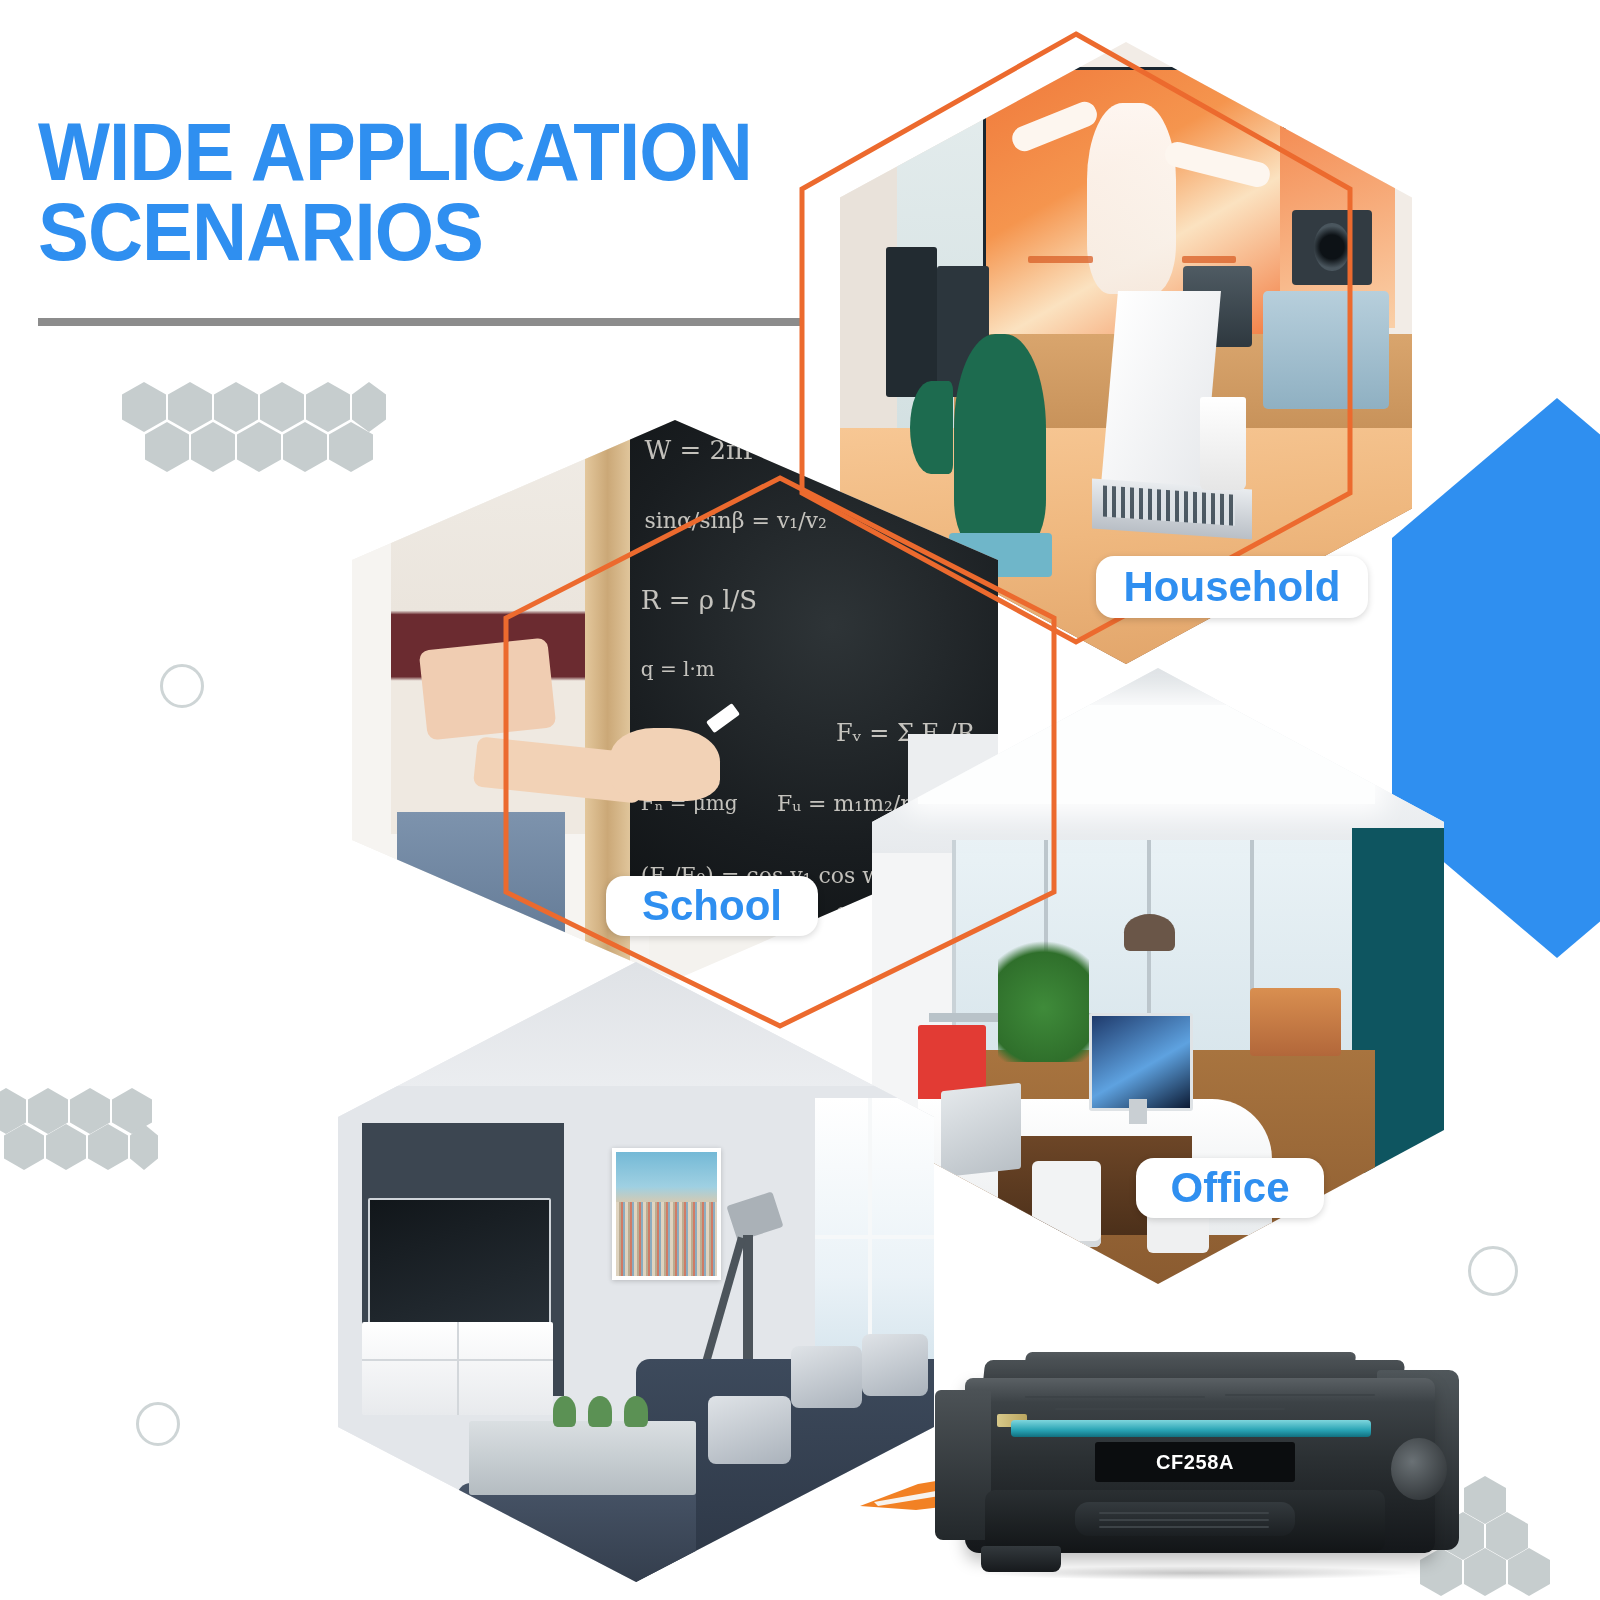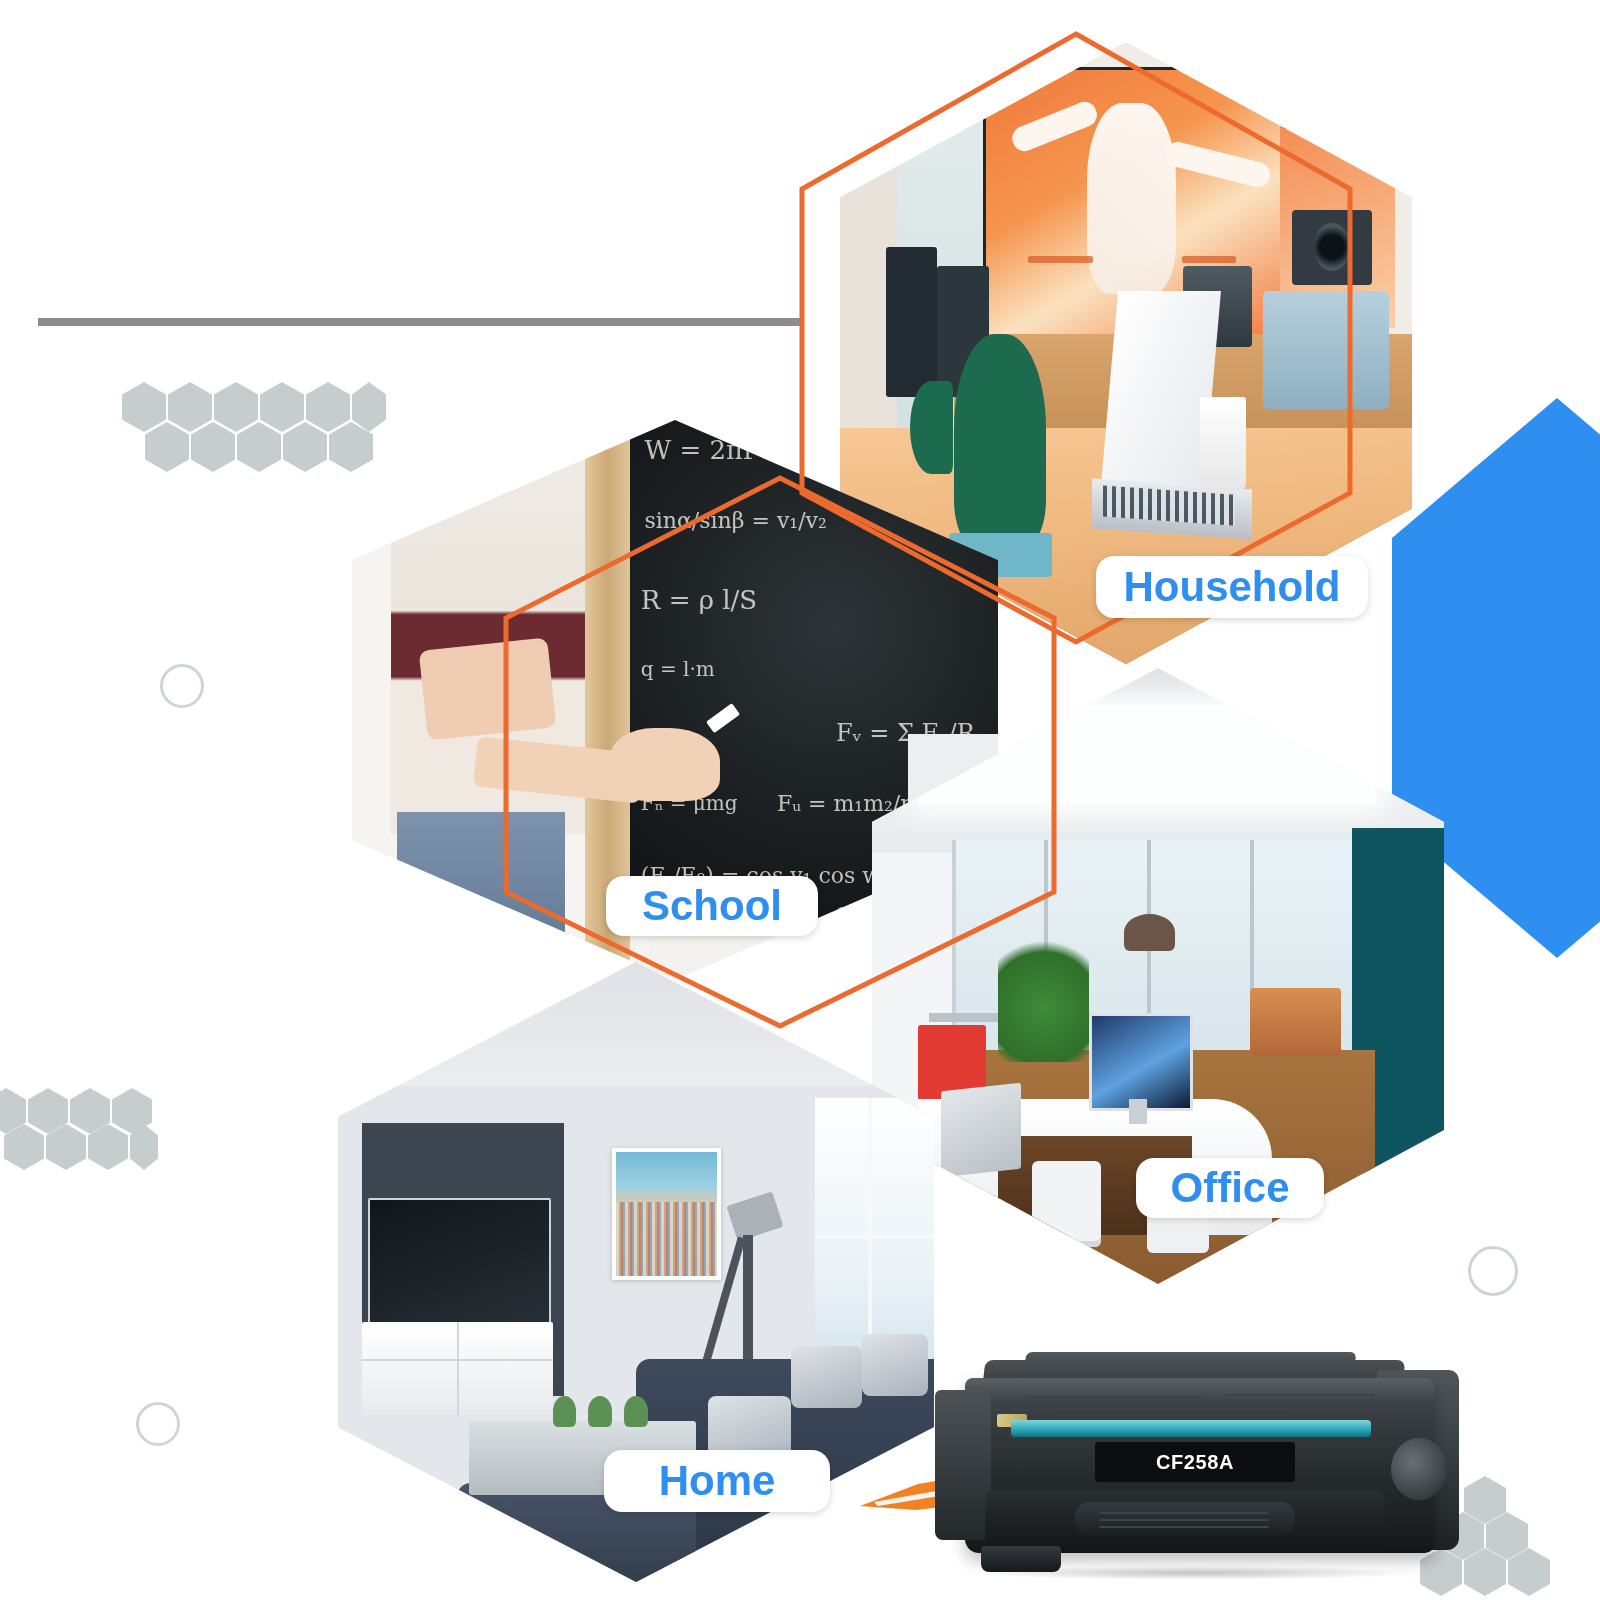--- a/index.html
+++ b/index.html
@@ -218,20 +218,24 @@
     background:radial-gradient(ellipse at center,rgba(0,0,0,.22),rgba(0,0,0,0) 70%);}
 
   
   #arrow-ribbon{position:absolute;left:852px;top:1466px;width:150px;height:52px;}
 </style>
 </head>
 <body>
 
 <div class="stage">
 
+  <div id="title-block">
+    <div class="line">WIDE APPLICATION</div>
+    <div class="line">SCENARIOS</div>
+  </div>
   <div id="title-divider"></div>
 
   <div>
     <div class="hexdot" style="left:122px;top:382px;width:44px;height:50px;"></div>
     <div class="hexdot" style="left:168px;top:382px;width:44px;height:50px;"></div>
     <div class="hexdot" style="left:214px;top:382px;width:44px;height:50px;"></div>
     <div class="hexdot" style="left:260px;top:382px;width:44px;height:50px;"></div>
     <div class="hexdot" style="left:306px;top:382px;width:44px;height:50px;"></div>
     <div class="hexdot" style="left:352px;top:382px;width:34px;height:50px;"></div>
     <div class="hexdot" style="left:145px;top:422px;width:44px;height:50px;"></div>
@@ -393,23 +397,20 @@
   </div>
 
   <div class="badge" style="left:568px;top:876px;width:212px;height:60px;font-size:42px;">
     <span>School</span>
   </div>
 
   <div class="badge" style="left:1098px;top:1158px;width:188px;height:60px;font-size:42px;">
     <span>Office</span>
   </div>
 
-  <div class="badge" style="left:566px;top:1450px;width:226px;height:62px;font-size:42px;">
-    <span>Home</span>
-  </div>
 
   <div id="arrow-ribbon">
     <svg width="150" height="52" viewBox="0 0 150 52">
       <path d="M8,40 L66,18 L150,4 L150,34 L64,44 Z" fill="#f28124"></path>
       <path d="M22,36 L112,20 L112,14 L138,22 L112,32 L112,26 L26,40 Z" fill="#f7f3ee"></path>
     </svg>
   </div>
 
   <div id="cartridge">
     <div class="ct ct-shadow"></div>

